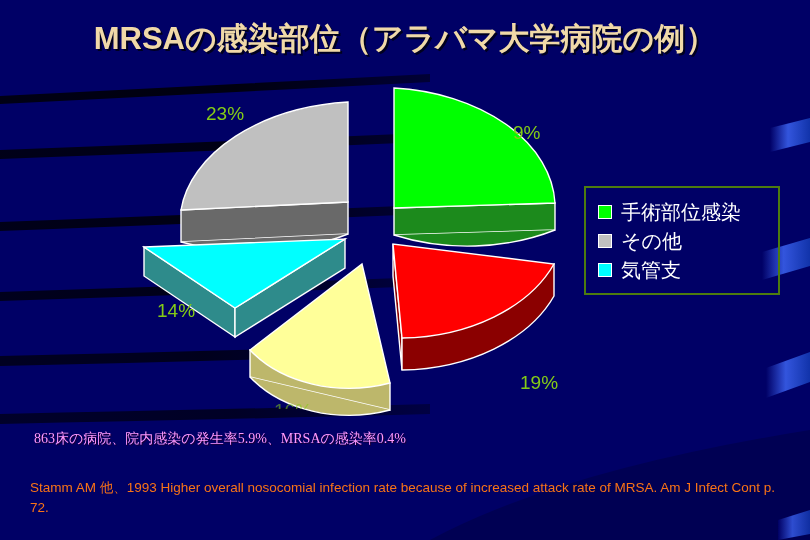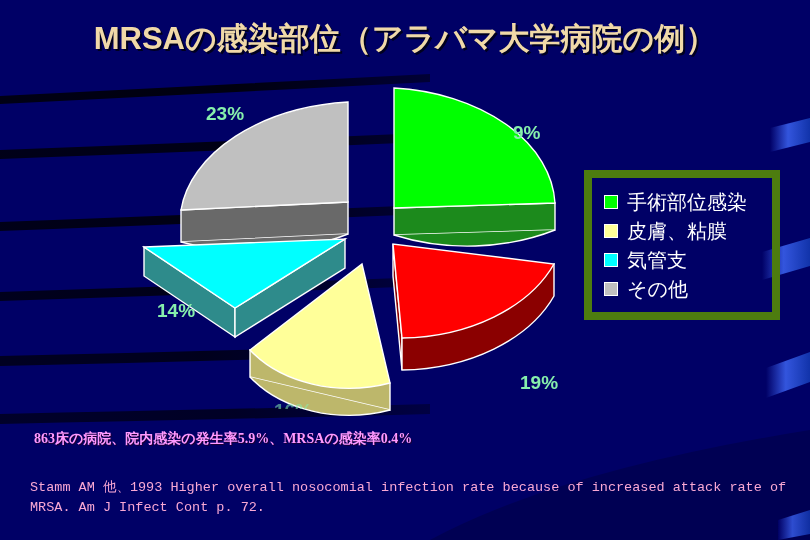--- a/index.html
+++ b/index.html
@@ -40,33 +40,33 @@
   #pie-area {
     position: absolute;
     left: 140px;
     top: 80px;
     width: 440px;
     height: 350px;
   }
   #pie-svg { display: block; }
   .pct-label {
     position: absolute;
-    color: #86efac;
+    color: #84cc16;
     font-size: 19px;
-    font-weight: bold;
+    font-weight: normal;
     white-space: nowrap;
   }
   
   #legend {
     position: absolute;
     left: 584px;
-    top: 170px;
+    top: 186px;
     width: 196px;
     box-sizing: border-box;
-    border: 8px solid #4d7c0f;
+    border: 2px solid #4d7c0f;
     padding: 9px 10px 9px 12px;
     background: transparent;
   }
   .legend-row {
     display: flex;
     align-items: center;
     height: 29px;
   }
   .legend-swatch {
     width: 14px;
@@ -82,35 +82,35 @@
     white-space: nowrap;
     line-height: 1;
   }
   
   #footnote {
     position: absolute;
     left: 34px;
     top: 430px;
     color: #ff99ff;
     font-size: 14px;
-    font-weight: bold;
+    font-weight: normal;
     font-family: "Liberation Serif", serif;
     white-space: nowrap;
     text-shadow: 1px 1px 0 #1a0033;
   }
   
   #citation {
     position: absolute;
     left: 30px;
     top: 478px;
     width: 760px;
-    color: #f9a8d4;
+    color: #f97316;
     font-size: 13.5px;
     line-height: 1.45;
-    font-family: Liberation Mono, monospace;
+    font-family: Liberation Sans, sans-serif;
   }
 </style>
 </head>
 <body>
 
 <div id="slide">
 
   <svg id="bg-swooshes" viewBox="0 0 810 540" preserveAspectRatio="none" aria-hidden="true">
     <defs>
       <linearGradient id="darkBand" x1="0" y1="0" x2="1" y2="0">
@@ -188,30 +188,26 @@
     <div class="pct-label" style="left:17px; top:220px;text-align:center;">14%</div>
     <div class="pct-label" style="left:66px; top:23px;">23%</div>
   </div>
 
   <div id="legend">
     <div class="legend-row">
       <span class="legend-swatch" style="background:#00FF00;"></span>
       <span class="legend-text">手術部位感染</span>
     </div>
     <div class="legend-row">
-      <span class="legend-swatch" style="background:#FFFF99;"></span>
-      <span class="legend-text">皮膚、粘膜</span>
+      <span class="legend-swatch" style="background:#C0C0C0;"></span>
+      <span class="legend-text">その他</span>
     </div>
     <div class="legend-row">
       <span class="legend-swatch" style="background:#00FFFF;"></span>
       <span class="legend-text">気管支</span>
     </div>
-    <div class="legend-row">
-      <span class="legend-swatch" style="background:#C0C0C0;"></span>
-      <span class="legend-text">その他</span>
-    </div>
   </div>
 
   <div id="footnote">863床の病院、院内感染の発生率5.9%、MRSAの感染率0.4%</div>
 
   <div id="citation">Stamm AM 他、1993  Higher overall nosocomial infection rate because of increased attack rate of MRSA. Am J Infect Cont   p. 72.</div>
 
 </div>
 
 </body></html>

